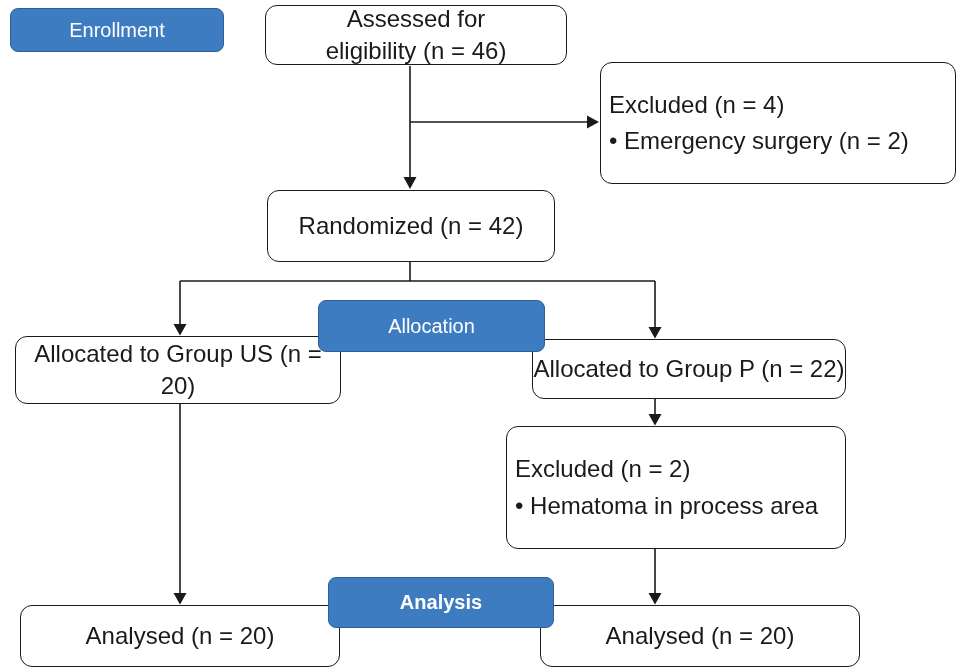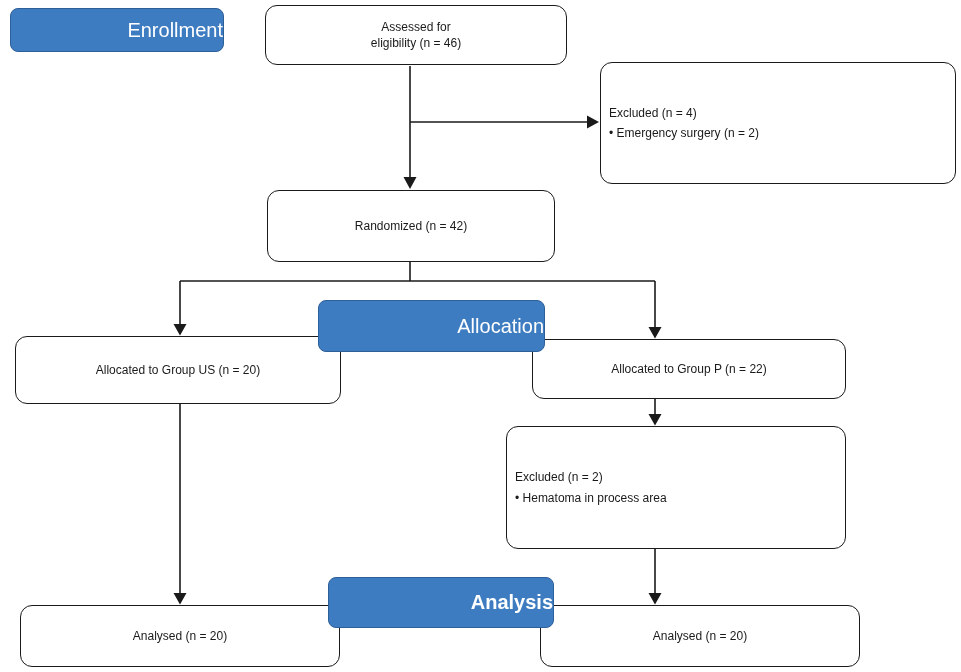--- a/index.html
+++ b/index.html
@@ -27,39 +27,39 @@
   .node {
     position: absolute;
     background: #ffffff;
     border: 1.6px solid #1a1a1a;
     border-radius: 12px;
     box-sizing: border-box;
     display: flex;
     flex-direction: column;
     justify-content: center;
     align-items: center;
-    font-size: 12px;
+    font-size: 24px;
     line-height: 1.35;
     z-index: 2;
     text-align: center;
   }
   .node.left-text {
     align-items: flex-start;
     text-align: left;
     padding-left: 8px;
     padding-right: 12px;
   }
   .stage {
     position: absolute;
     background: #3e7cc1;
     border: 1px solid #2d5f99;
     border-radius: 8px;
     box-sizing: border-box;
     display: flex;
-    justify-content: flex-end;
+    justify-content: center;
     align-items: center;
     color: #ffffff;
     font-size: 20px;
     z-index: 3;
   }
   .node span, .stage span { display: block; }
 </style>
 </head>
 <body>
 

